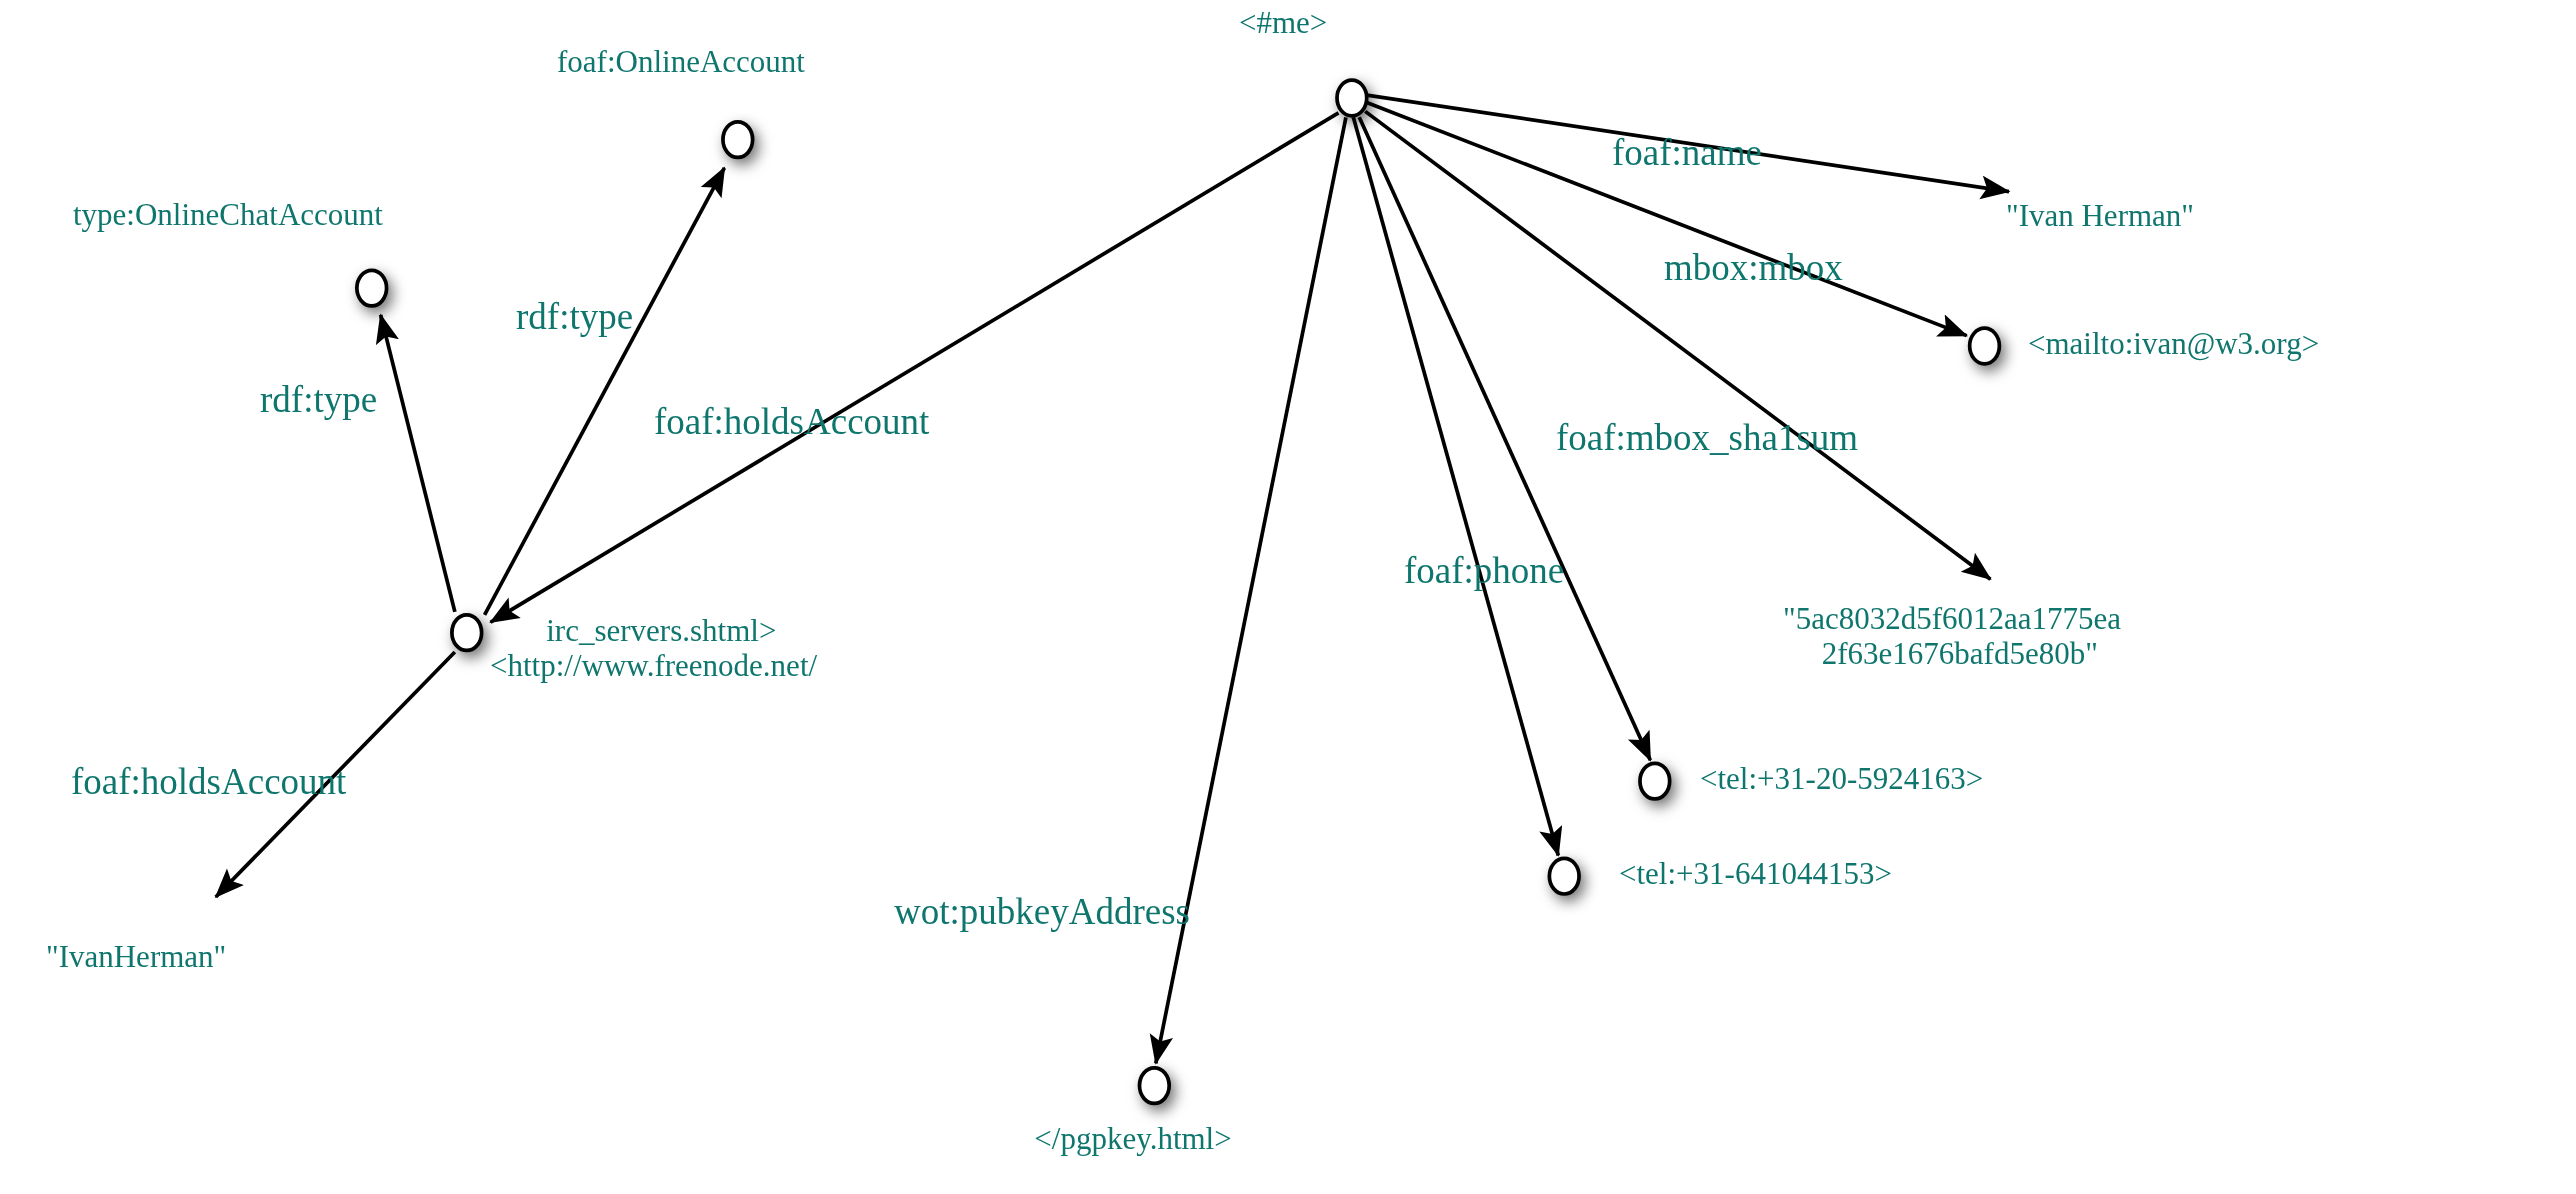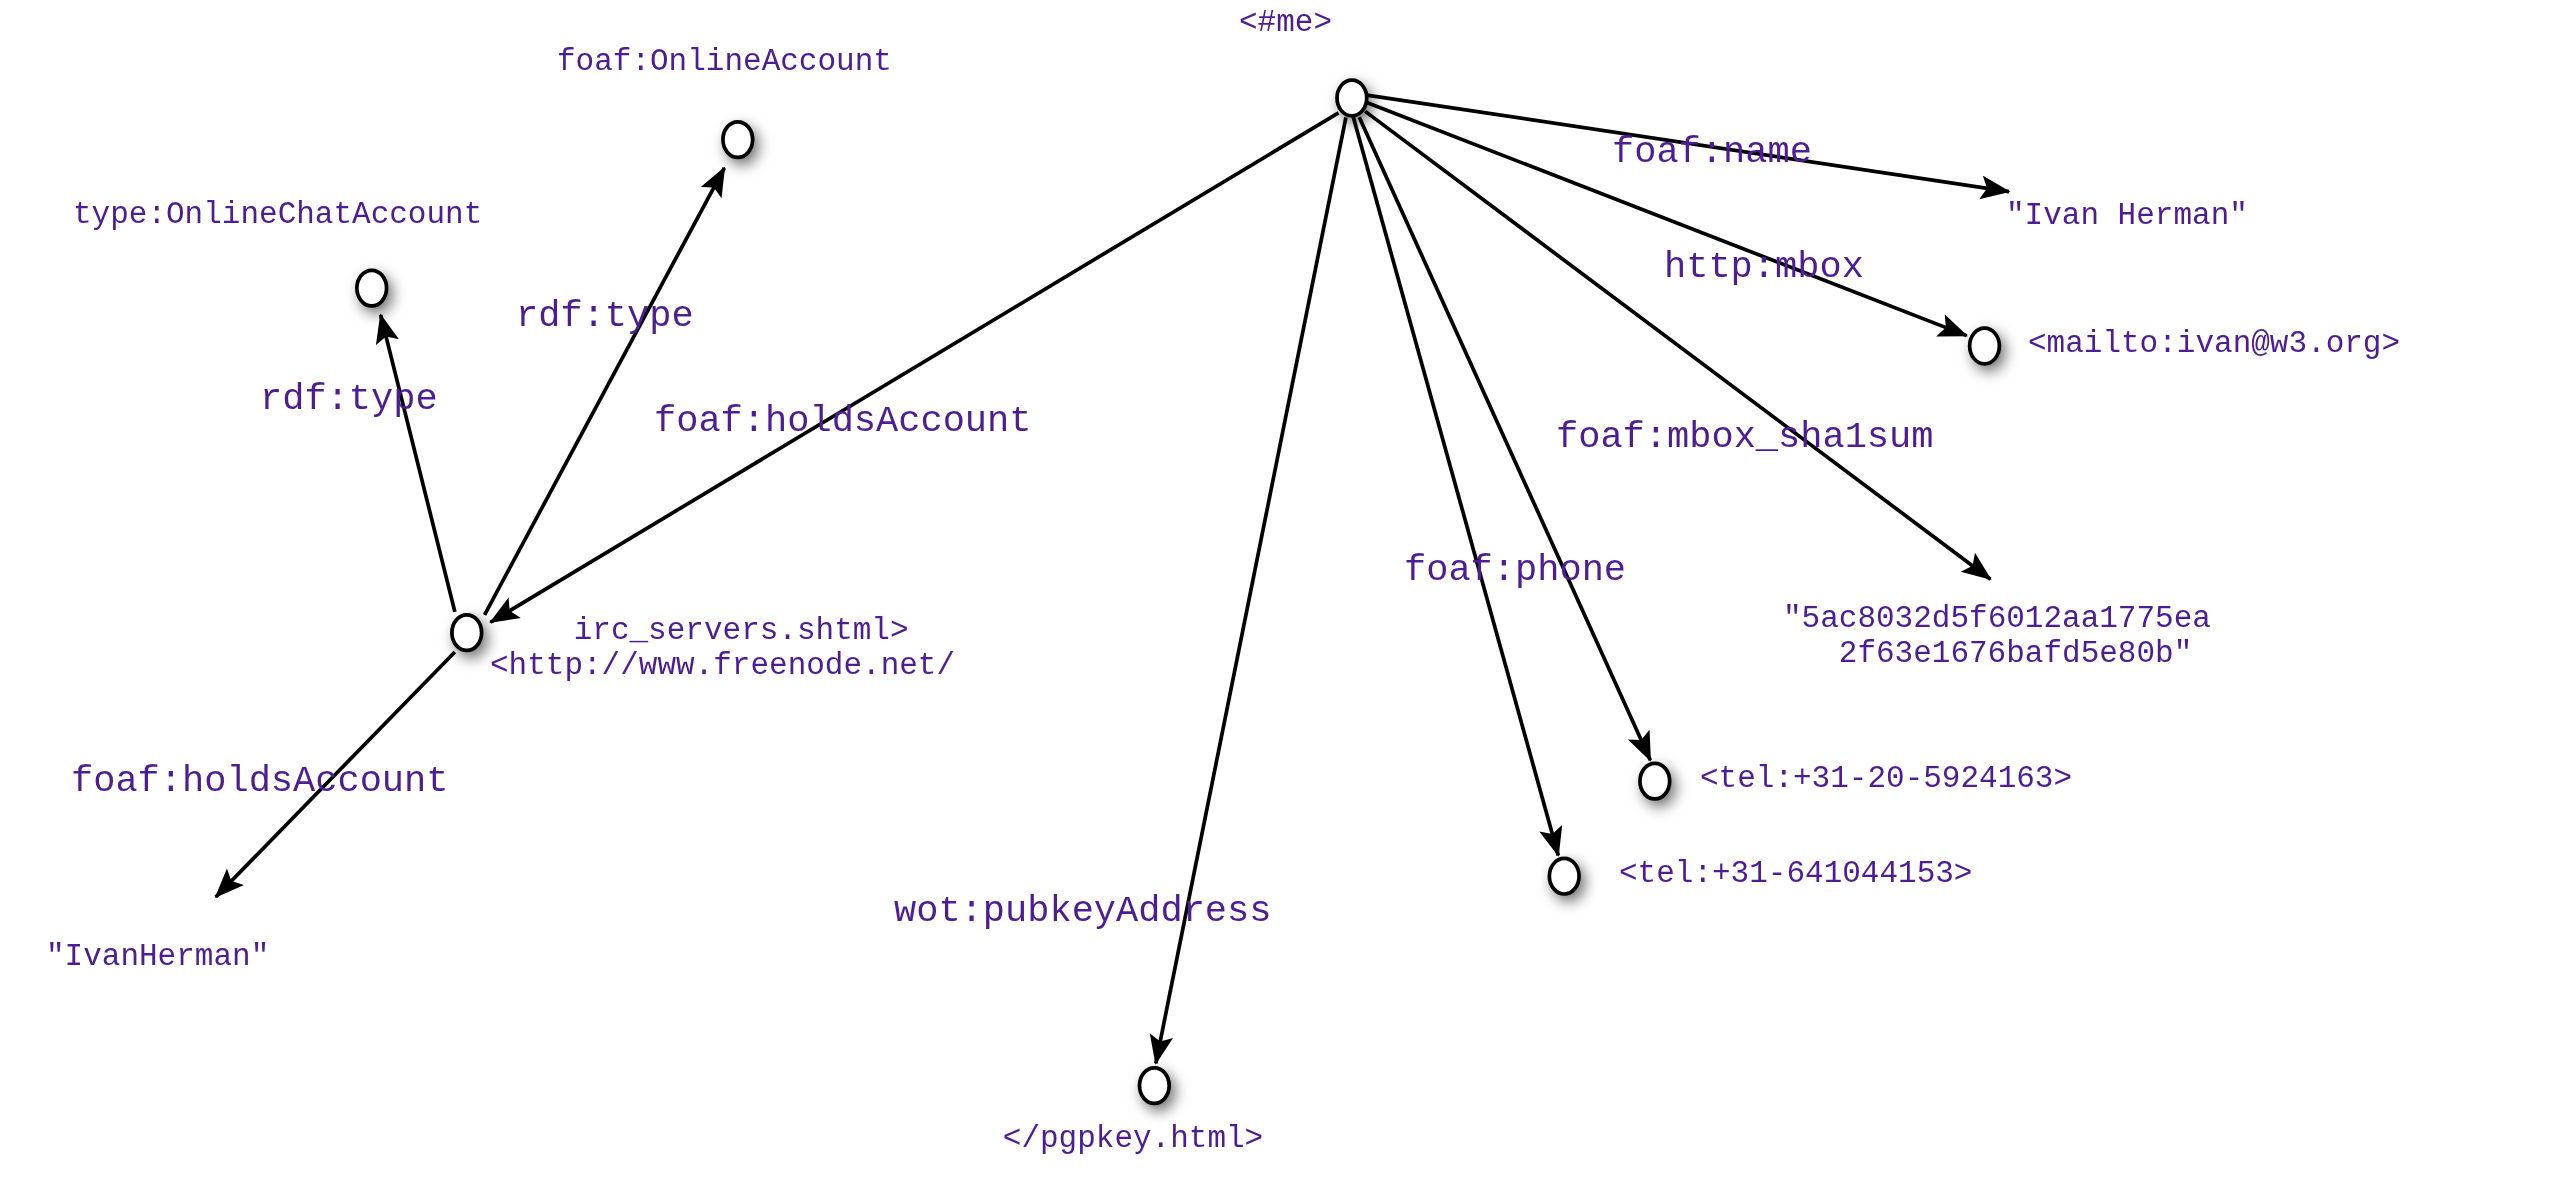--- a/index.html
+++ b/index.html
@@ -17,22 +17,22 @@
   }
   #graph-svg {
     position: absolute;
     left: 0;
     top: 0;
     width: 2576px;
     height: 1194px;
   }
   .graph-label {
     position: absolute;
-    color: #4c1d95;
-    font-family: Liberation Mono, monospace;
+    color: #0f766e;
+    font-family: Liberation Serif, serif;
     white-space: pre;
     line-height: 1.12;
     letter-spacing: 0px;
   }
   
   .predicate-label {
     font-size: 37px;
   }
   .node-label {
     font-size: 31px;
@@ -90,19 +90,19 @@
       <div class="graph-label node-label" style="left: 2028px; top: 327px;"><div>&lt;mailto:ivan@w3.org&gt;</div></div>
       <div class="graph-label literal-label two-line" style="left: 1783px; top: 602px;"><div>"5ac8032d5f6012aa1775ea</div><div>  2f63e1676bafd5e80b"</div></div>
       <div class="graph-label node-label" style="left: 1700px; top: 762px;"><div>&lt;tel:+31-20-5924163&gt;</div></div>
       <div class="graph-label node-label" style="left: 1619px; top: 857px;"><div>&lt;tel:+31-641044153&gt;</div></div>
       <div class="graph-label node-label" style="left: 1133px; top: 1122px; transform: translateX(-50%);"><div>&lt;/pgpkey.html&gt;</div></div>
       <div class="graph-label predicate-label" style="left: 260px; top: 379px;"><div>rdf:type</div></div>
       <div class="graph-label predicate-label" style="left: 516px; top: 296px;"><div>rdf:type</div></div>
       <div class="graph-label predicate-label" style="left: 654px; top: 401px;"><div>foaf:holdsAccount</div></div>
       <div class="graph-label predicate-label" style="left: 71px; top: 761px;"><div>foaf:holdsAccount</div></div>
       <div class="graph-label predicate-label" style="left: 1612px; top: 132px;"><div>foaf:name</div></div>
-      <div class="graph-label predicate-label" style="left: 1664px; top: 247px;"><div>http:mbox</div></div>
+      <div class="graph-label predicate-label" style="left: 1664px; top: 247px;"><div>mbox:mbox</div></div>
       <div class="graph-label predicate-label" style="left: 1556px; top: 417px;"><div>foaf:mbox_sha1sum</div></div>
       <div class="graph-label predicate-label" style="left: 1404px; top: 550px;"><div>foaf:phone</div></div>
       <div class="graph-label predicate-label" style="left: 862px; top: 891px; margin-left: 32px;"><div>wot:pubkeyAddress</div></div>
     </div>
 </div>
 
 
 </body></html>

